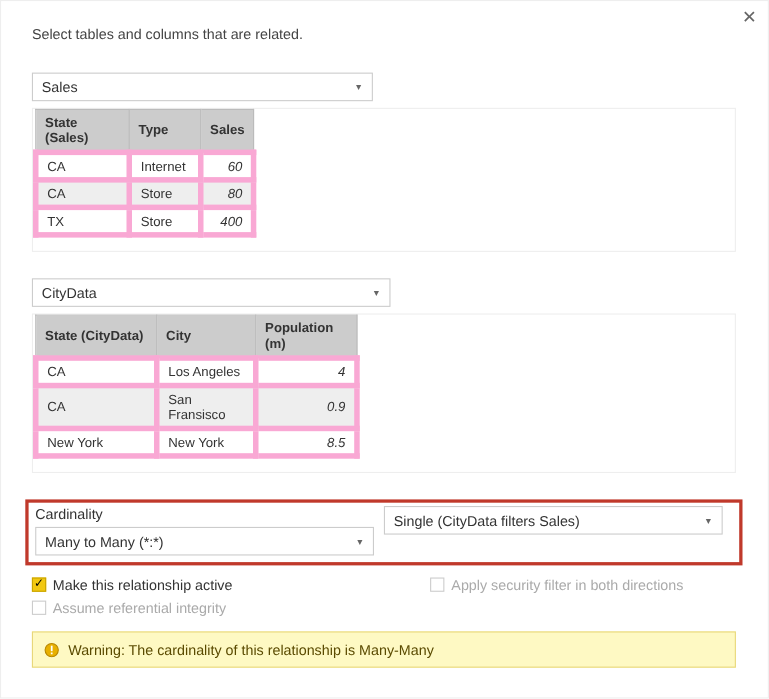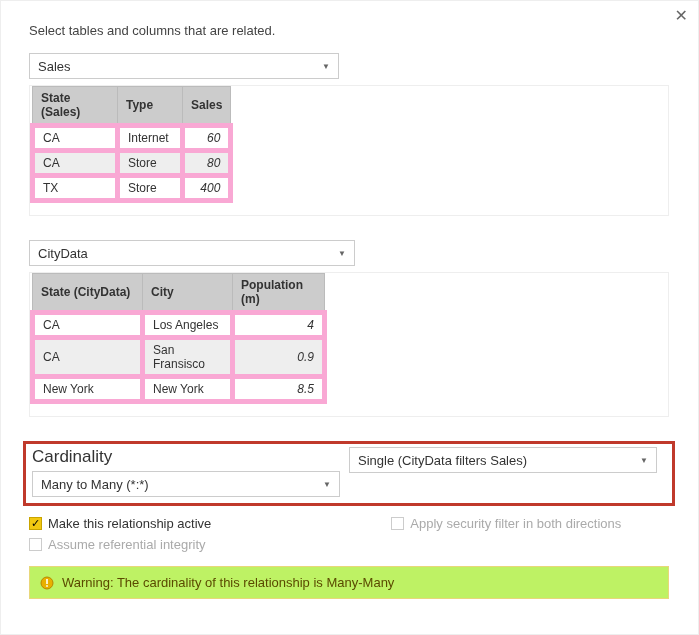--- a/index.html
+++ b/index.html
@@ -28,21 +28,21 @@
   }
   h1 {
     font-size: 21px;
     font-weight: 400;
     color: #333;
     margin: 0 0 14px 0;
   }
   .subtitle {
     font-size: 13px;
     color: #444;
-    margin-bottom: 15px;
+    margin-bottom: 28px;
   }
   .dropdown {
     border: 1px solid #ccc;
     background: #fff;
     padding: 4px 8px;
     font-size: 13px;
     display: flex;
     justify-content: space-between;
     align-items: center;
     cursor: pointer;
@@ -98,21 +98,21 @@
     margin-bottom: 10px;
     width: 652px;
     margin-left: -6px;
   }
   .opt-col {
     flex: 1;
     display: flex;
     flex-direction: column;
   }
   .opt-col label {
-    font-size: 17px;
+    font-size: 13px;
     color: #333;
     margin-bottom: 4px;
   }
   .opt-col .dropdown { width: 308px; }
   .opt-col:last-child .dropdown { width: 308px; }
 
   .check-row {
     display: flex;
     gap: 180px;
     margin-bottom: 6px;
@@ -134,21 +134,21 @@
   }
   .check .box.checked {
     background: #f2c811;
     border-color: #c9a400;
     color: #000;
   }
   .check.disabled { color: #aaa; }
   .check.disabled .box { border-color: #ccc; }
 
   .warning-bar {
-    background: #bef264;
+    background: #fef9c3;
     border: 1px solid #e8d77a;
     padding: 8px 10px;
     display: flex;
     align-items: center;
     gap: 8px;
     font-size: 13px;
     color: #5a4a00;
     margin-top: 14px;
     width: 640px;
     text-align: center;

